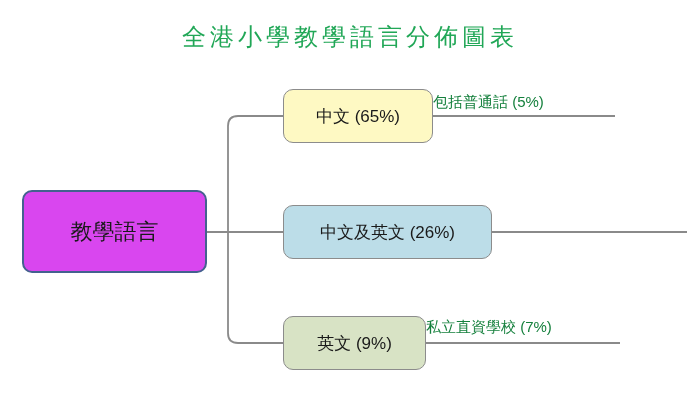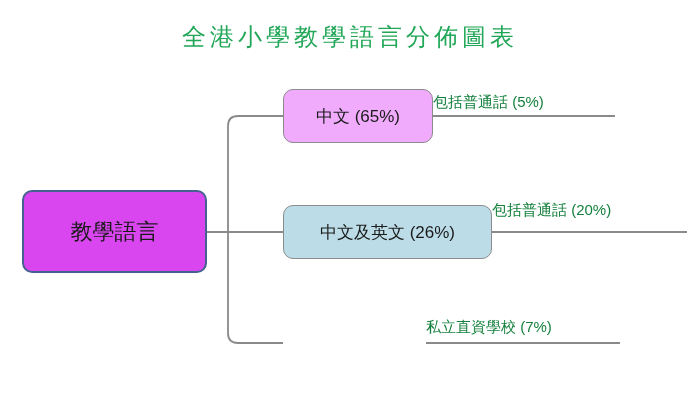--- a/index.html
+++ b/index.html
@@ -15,21 +15,21 @@
   #connectors{position:absolute;left:0;top:0;width:700px;height:400px;}
   .node{
     position:absolute;box-sizing:border-box;border-radius:10px;
     display:flex;align-items:center;justify-content:center;
   }
   .root-node{
     left:22px;top:190px;width:185px;height:83px;
     background:#d946ef;border:2px solid #44618f;font-size:22px;
   }
   .branch-node{border:1.5px solid #8c8c8c;font-size:17px;}
-  .branch-1{left:283px;top:89px;width:150px;height:54px;background:#f0abfc;}
+  .branch-1{left:283px;top:89px;width:150px;height:54px;background:#fef9c3;}
   .branch-2{left:283px;top:205px;width:209px;height:54px;background:#bcdde8;text-align:center;}
   .branch-3{left:283px;top:316px;width:143px;height:54px;background:#d8e3c5;}
   .leaf-label{
     position:absolute;height:20px;line-height:20px;font-size:15px;
     text-align:left;white-space:nowrap;color:#15803d;
   }
   .leaf-1{left:433px;top:92px;width:172px;}
   .leaf-2{left:492px;top:200px;width:183px;}
   .leaf-3{left:426px;top:317px;width:184px;}
 </style>
@@ -58,20 +58,22 @@
   </div>
 
   <div class="node branch-node branch-1">
     <span>中文 (65%)</span>
   </div>
 
   <div class="node branch-node branch-2">
     <span>中文及英文 (26%)</span>
   </div>
 
+  <div class="node branch-node branch-3">
+    <span>英文 (9%)</span>
+  </div>
 
   <div class="leaf-label leaf-1">包括普通話 (5%)</div>
 
-  <div class="leaf-label leaf-2">包括普通話 (20%)</div>
 
   <div class="leaf-label leaf-3">私立直資學校 (7%)</div>
 
 </div>
 
 </body></html>

